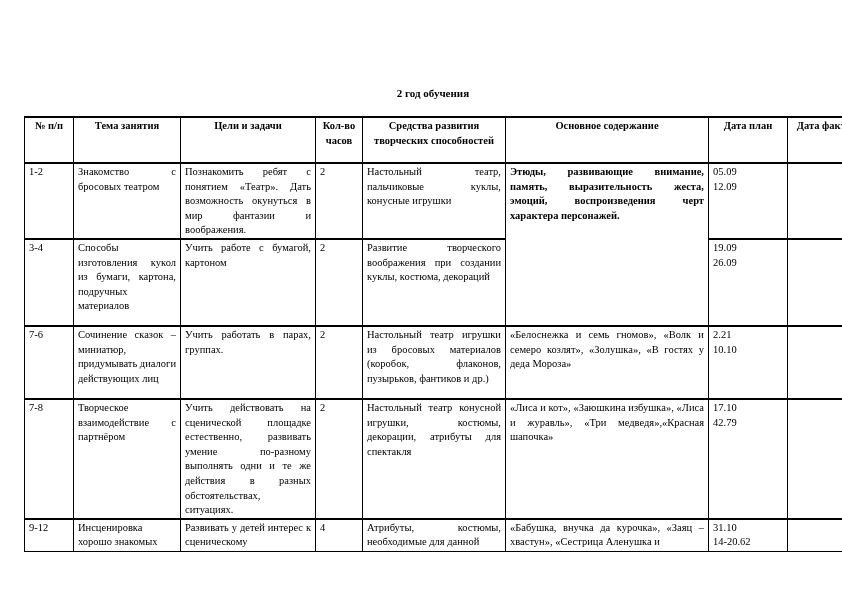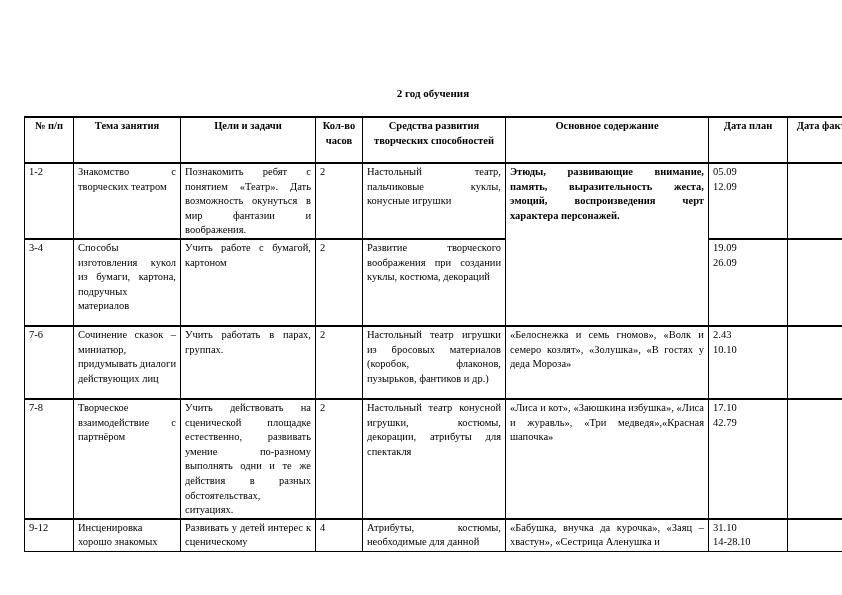--- a/index.html
+++ b/index.html
@@ -42,21 +42,21 @@
     <th>Цели и задачи</th>
     <th>Кол-во часов</th>
     <th>Средства развития творческих способностей</th>
     <th>Основное содержание</th>
     <th>Дата план</th>
     <th class="nb-right">Дата факт</th>
   </tr>
 
   <tr class="thick" style="height:72px">
     <td>1-2</td>
-    <td class="just">Знакомство с творческих театром</td>
+    <td class="just">Знакомство с бросовых театром</td>
     <td class="just">Познакомить ребят с понятием «Театр». Дать возможность окунуться в мир фантазии и воображения.</td>
     <td>2</td>
     <td class="just">Настольный театр, пальчиковые куклы, конусные игрушки</td>
     <td class="just merged" rowspan="2">Этюды, развивающие внимание, память, выразительность жеста, эмоций, воспроизведения черт характера персонажей.</td>
     <td>
       <div>05.09</div>
       <div>12.09</div>
     </td>
     <td class="nb-right"></td>
   </tr>
@@ -75,21 +75,21 @@
   </tr>
 
   <tr class="thick" style="height:73px">
     <td>7-6</td>
     <td class="just">Сочинение сказок – миниатюр, придумывать диалоги действующих лиц</td>
     <td class="just">Учить работать в парах, группах.</td>
     <td>2</td>
     <td class="just">Настольный театр игрушки из бросовых материалов (коробок, флаконов, пузырьков, фантиков и др.)</td>
     <td class="just">«Белоснежка и семь гномов», «Волк и семеро козлят», «Золушка», «В гостях у деда Мороза»</td>
     <td>
-      <div>2.43</div>
+      <div>2.21</div>
       <div>10.10</div>
     </td>
     <td class="nb-right"></td>
   </tr>
 
   <tr class="thick" style="height:117px">
     <td>7-8</td>
     <td class="just">Творческое взаимодействие с партнёром</td>
     <td class="just">Учить действовать на сценической площадке естественно, развивать умение по-разному выполнять одни и те же действия в разных обстоятельствах, ситуациях.</td>
     <td>2</td>
@@ -104,18 +104,18 @@
 
   <tr class="thick cut">
     <td>9-12</td>
     <td class="just">Инсценировка хорошо знакомых</td>
     <td class="just">Развивать у детей интерес к сценическому</td>
     <td>4</td>
     <td class="just">Атрибуты, костюмы, необходимые для данной</td>
     <td class="just">«Бабушка, внучка да курочка», «Заяц – хвастун», «Сестрица Аленушка и</td>
     <td>
       <div>31.10</div>
-      <div>14-28.10</div>
+      <div>14-20.62</div>
     </td>
     <td class="nb-right"></td>
   </tr>
 </tbody>
   </table>
 
 </body></html>

